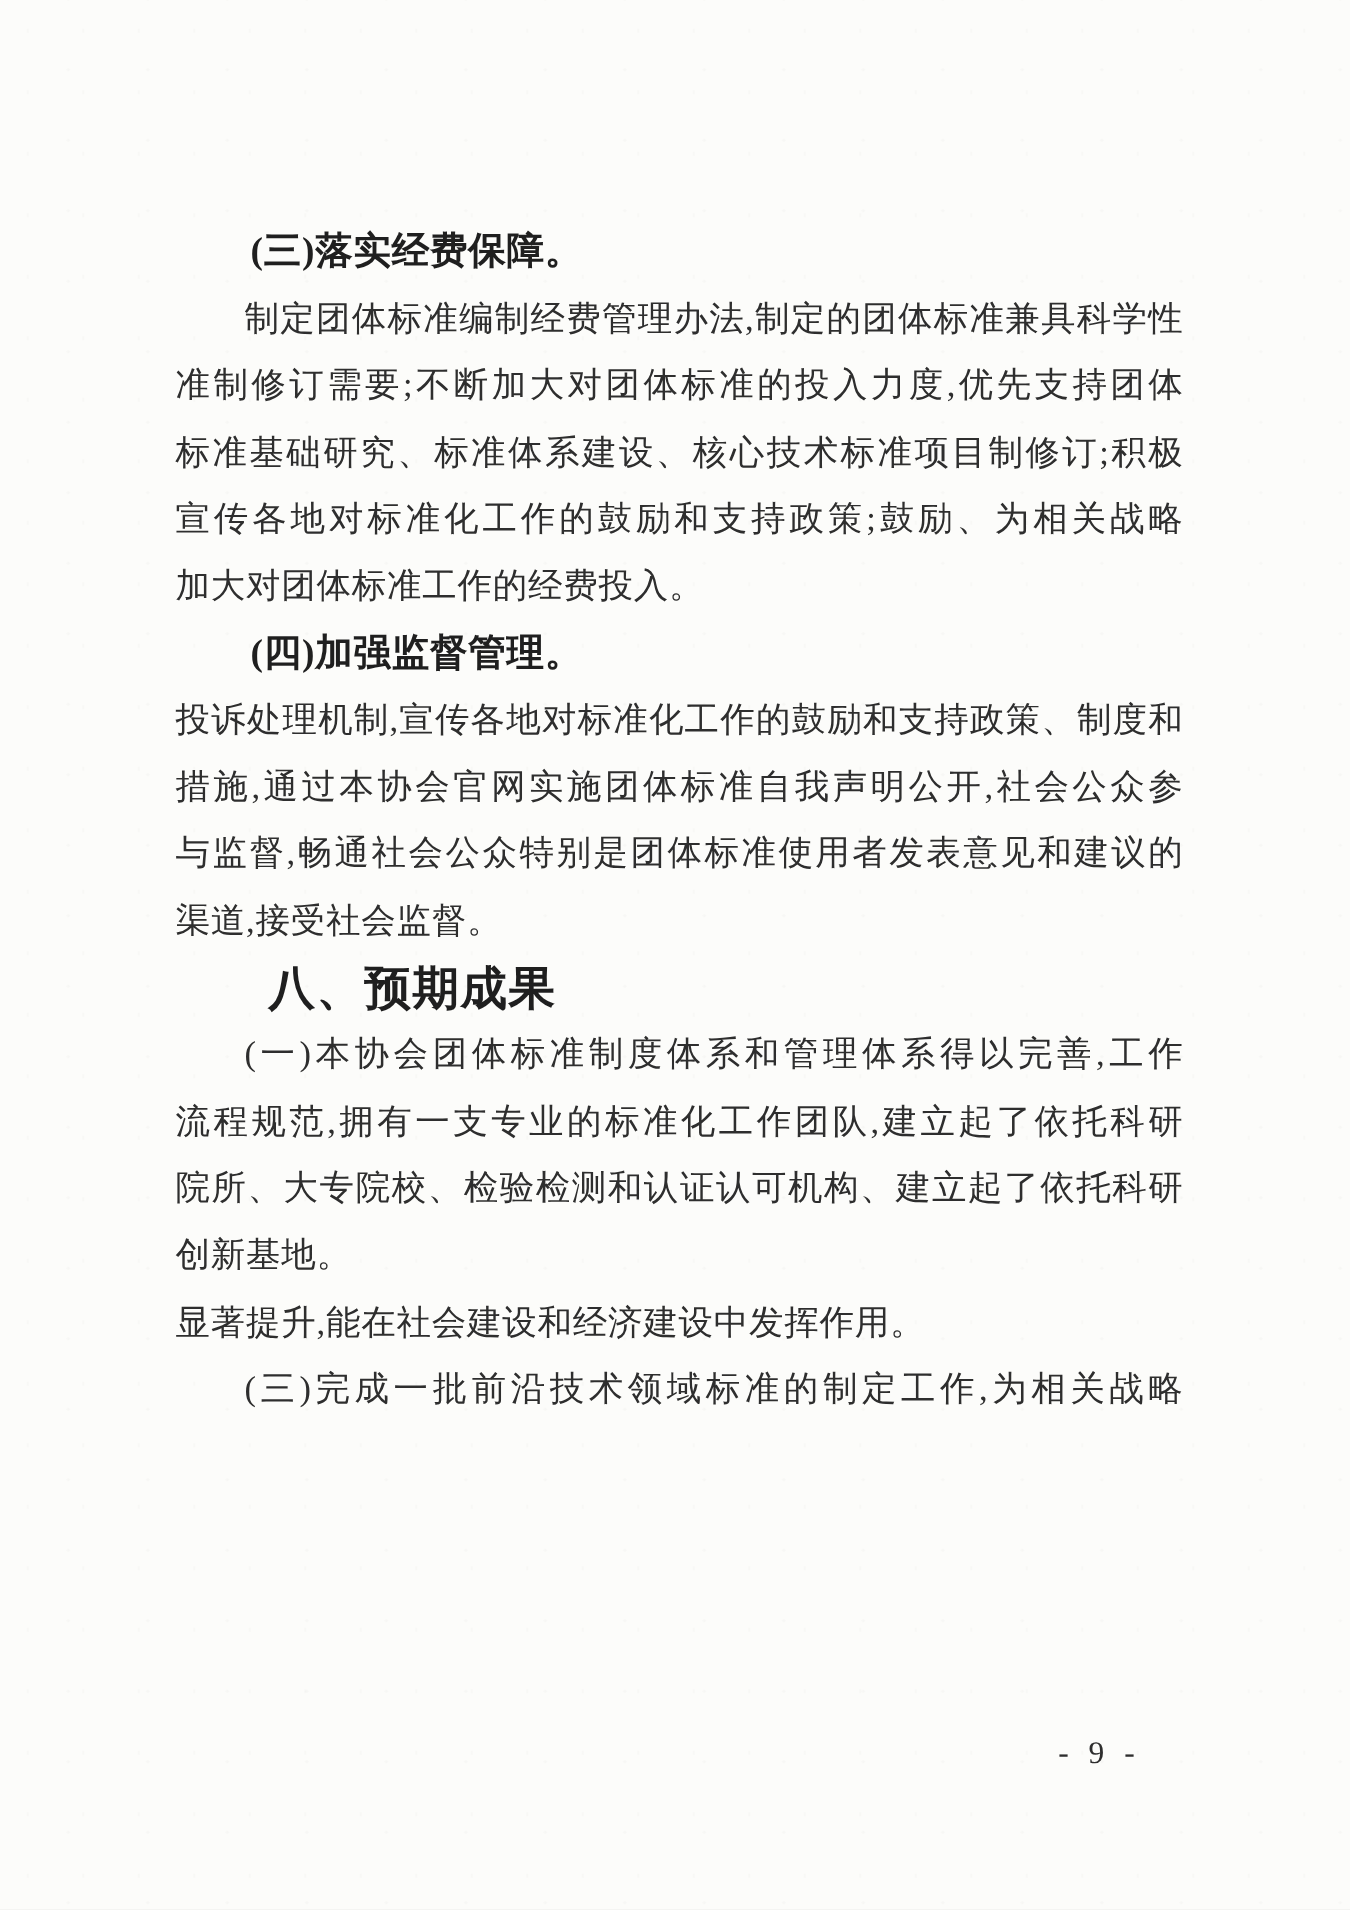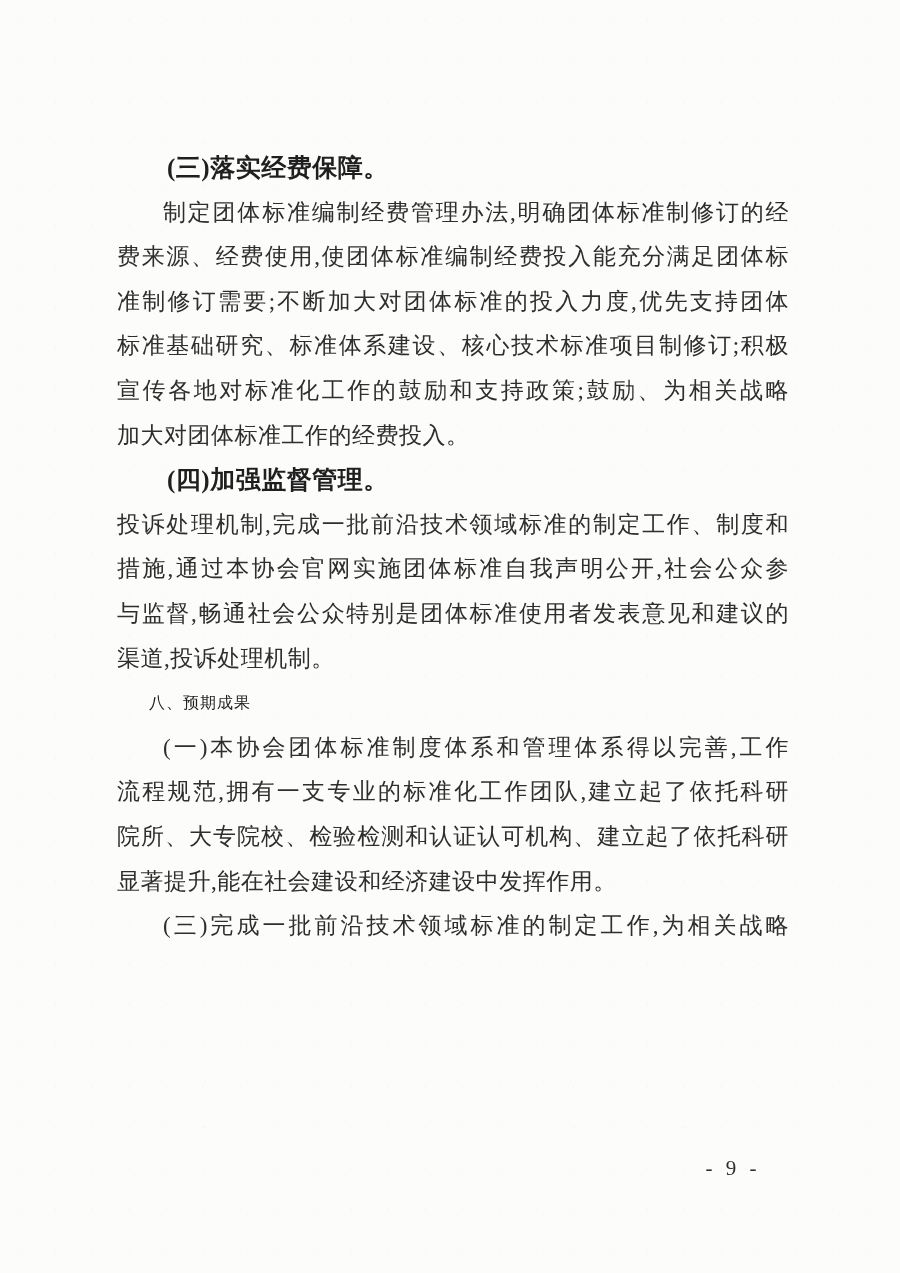--- a/index.html
+++ b/index.html
@@ -45,22 +45,22 @@
     text-align-last: justify;
   }
   .indent { text-indent: 2em; }
   .h-kai {
     font-weight: bold;
     font-size: 25px;
     color: var(--ink-heading);
     font-family: "Liberation Serif", serif;
   }
   .h-hei {
-    font-weight: normal;
-    font-size: 16px;
+    font-weight: bold;
+    font-size: 31px;
     color: var(--ink-heading);
     font-family: "Liberation Sans", sans-serif;
     letter-spacing: 1px;
   }
   .page-number {
     position: absolute;
     left: 703px;
     top: 1156px;
     width: 60px;
     font-size: 21px;
@@ -70,33 +70,33 @@
     white-space: nowrap;
     font-family: "Liberation Serif", serif;
   }
 </style>
 </head>
 <body>
 
 <div class="page">
   <div class="text-block">
     <div class="line h-kai indent">(三)落实经费保障。</div>
-    <div class="line indent fill">制定团体标准编制经费管理办法,明确团体标准制修订的经</div>
-    <div class="line fill">费来源、经费使用,使团体标准编制经费投入能充分满足团体标</div>
+    <div class="line indent fill">制定团体标准编制经费管理办法,制定的团体标准兼具科学性</div>
     <div class="line fill">准制修订需要;不断加大对团体标准的投入力度,优先支持团体</div>
     <div class="line fill">标准基础研究、标准体系建设、核心技术标准项目制修订;积极</div>
     <div class="line fill">宣传各地对标准化工作的鼓励和支持政策;鼓励、为相关战略</div>
     <div class="line">加大对团体标准工作的经费投入。</div>
     <div class="line h-kai indent">(四)加强监督管理。</div>
-    <div class="line fill">投诉处理机制,完成一批前沿技术领域标准的制定工作、制度和</div>
+    <div class="line fill">投诉处理机制,宣传各地对标准化工作的鼓励和支持政策、制度和</div>
     <div class="line fill">措施,通过本协会官网实施团体标准自我声明公开,社会公众参</div>
     <div class="line fill">与监督,畅通社会公众特别是团体标准使用者发表意见和建议的</div>
-    <div class="line">渠道,投诉处理机制。</div>
+    <div class="line">渠道,接受社会监督。</div>
     <div class="line h-hei indent">八、预期成果</div>
     <div class="line indent fill">(一)本协会团体标准制度体系和管理体系得以完善,工作</div>
     <div class="line fill">流程规范,拥有一支专业的标准化工作团队,建立起了依托科研</div>
     <div class="line fill">院所、大专院校、检验检测和认证认可机构、建立起了依托科研</div>
+    <div class="line">创新基地。</div>
     <div class="line">显著提升,能在社会建设和经济建设中发挥作用。</div>
     <div class="line indent fill">(三)完成一批前沿技术领域标准的制定工作,为相关战略</div>
   </div>
 
   <div class="page-number">- 9 -</div>
 </div>
 
 </body></html>

